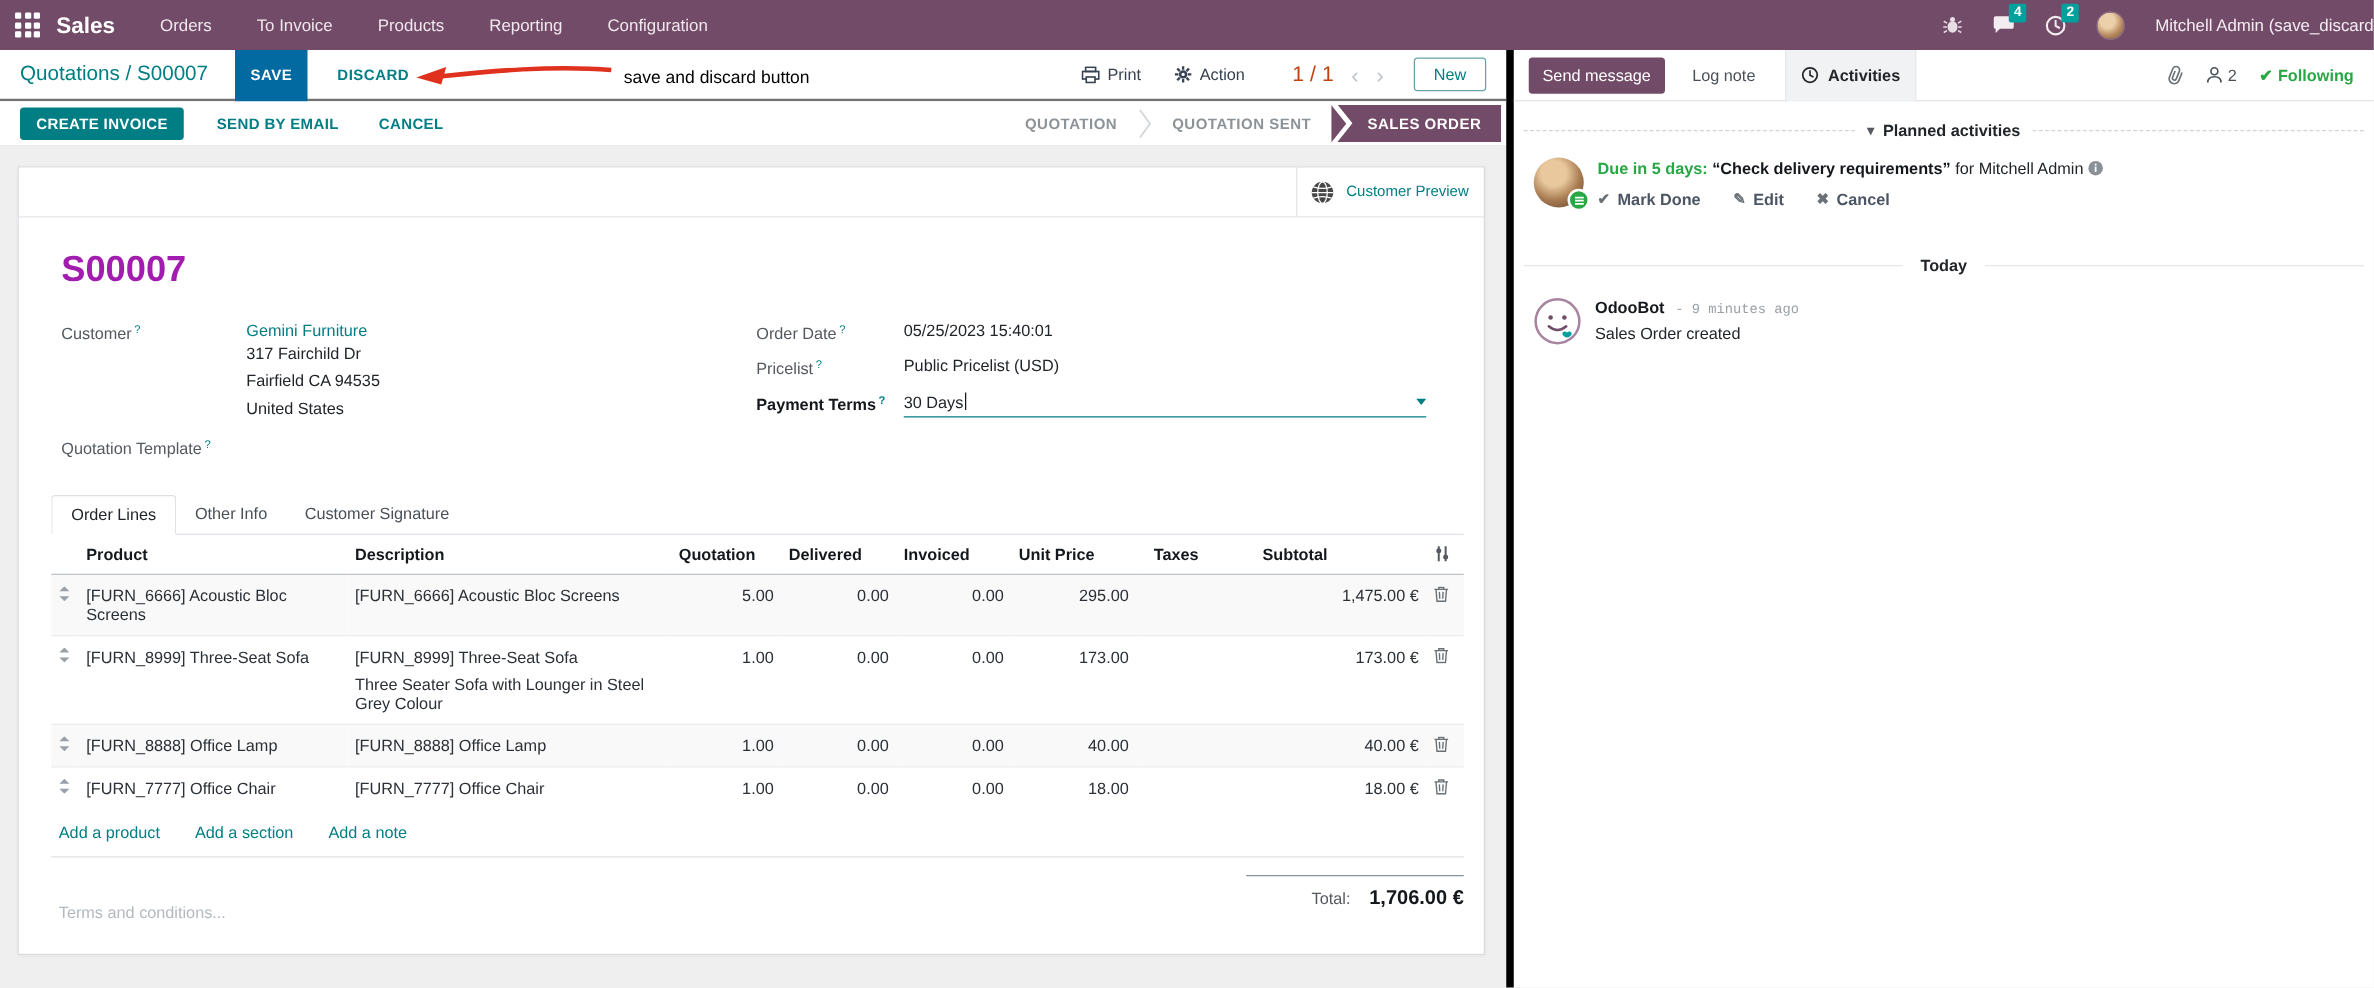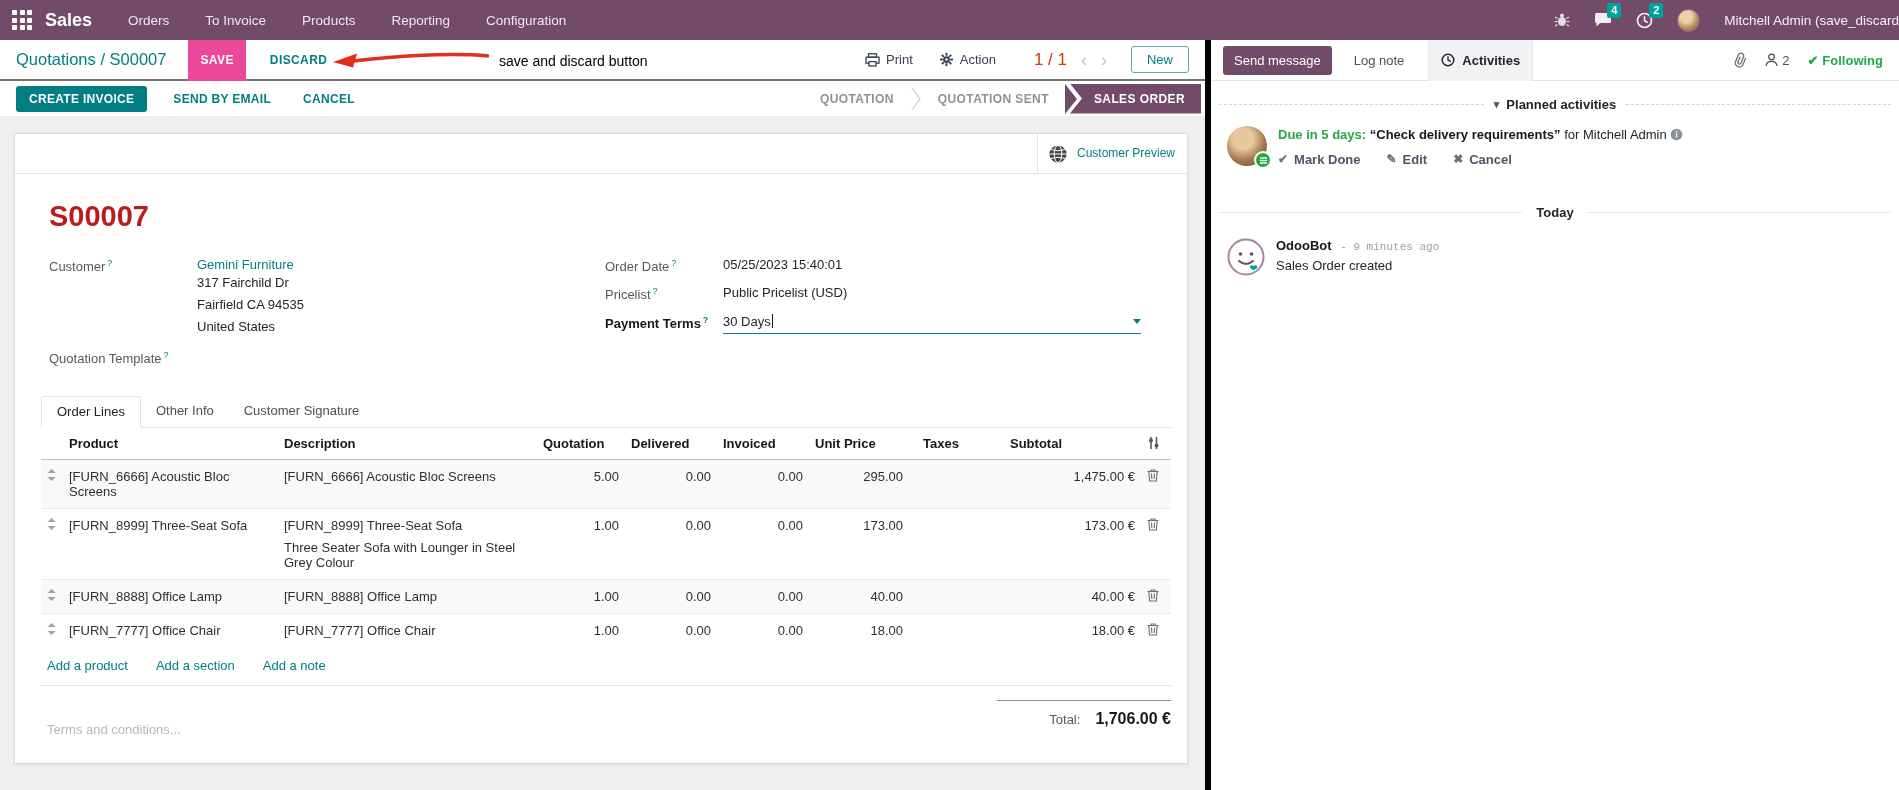--- a/index.html
+++ b/index.html
@@ -20,21 +20,21 @@
   .badge{position:absolute;top:-9px;left:13px;background:#00A09D;color:#fff;font-size:11px;
     line-height:1;padding:2px 4px;border-radius:2px;font-weight:700;}
   .avatar{width:23px;height:23px;border-radius:50%;
     background:radial-gradient(circle at 38% 32%,#ecd0a9 0 30%,#b98c62 60%,#7a5236);border:1px solid #8d6b83;}
   .username{font-size:13.5px;white-space:nowrap;color:#f6eef4;}
 
   
   .control-bar{position:absolute;top:40px;left:0;width:1205px;height:41px;background:#fff;
     border-bottom:2px solid #737373;display:flex;align-items:center;padding:0 16px;}
   .breadcrumb{color:#017E84;font-size:16.5px;cursor:pointer;}
-  .btn-save{background:#ec4899;color:#fff;font-size:12px;font-weight:700;letter-spacing:.4px;
+  .btn-save{background:#0369a1;color:#fff;font-size:12px;font-weight:700;letter-spacing:.4px;
     padding:18px 12px;border-radius:3px;margin-left:22px;border:none;cursor:pointer;}
   .btn-discard{color:#017E84;font-size:12px;font-weight:700;letter-spacing:.4px;margin-left:18px;
     background:none;border:none;cursor:pointer;}
   .annotation-arrow{position:absolute;left:333px;top:11px;}
   .annotation-text{position:absolute;left:499px;top:13px;font-size:14px;color:#000;}
   .cp-right{margin-left:auto;display:flex;align-items:center;}
   .cp-act{display:flex;align-items:center;gap:6px;font-size:13px;color:#374151;cursor:pointer;margin-left:26px;}
   .pager{font-size:17px;color:#c2410c;margin-left:38px;}
   .chev{font-size:18px;color:#bfc4ca;margin-left:14px;cursor:pointer;line-height:1;}
   .btn-new{border:1px solid #63a5a9;color:#017E84;font-size:13px;padding:5px 15px;border-radius:3px;
@@ -55,21 +55,21 @@
 
   
   .content{position:absolute;top:117px;left:0;width:1193px;bottom:0;background:#efefef;overflow:hidden;}
   .sheet{margin:16px 0 0 14px;width:1174px;min-height:622px;background:#fff;
     border:1px solid #d9dbdf;box-shadow:0 1px 3px rgba(0,0,0,.06);position:relative;}
   .sheet-top{height:40px;border-bottom:1px solid #e3e5e9;display:flex;justify-content:flex-end;}
   .preview-btn{border-left:1px solid #e3e5e9;width:150px;display:flex;align-items:center;gap:9px;
     padding:0 10px;color:#017E84;font-size:12px;line-height:1.25;cursor:pointer;}
   .sheet-body{padding:0 16px 26px 26px;}
   .inner{padding-left:8px;}
-  h1.rec{font-size:29px;font-weight:600;color:#b91c1c;margin:26px 0 24px;}
+  h1.rec{font-size:29px;font-weight:600;color:#a21caf;margin:26px 0 24px;}
   .cols{display:flex;font-size:13px;}
   .col-l{width:556px;}
   .col-r{flex:1;padding-right:30px;}
   .frow{display:flex;align-items:flex-start;margin-bottom:11px;}
   .flabel{width:148px;color:#54595f;flex:none;padding-top:1px;}
   .col-r .flabel{width:118px;}
   .help{color:#017E84;font-size:9px;vertical-align:super;margin-left:2px;}
   .a-teal{color:#017E84;cursor:pointer;}
   .addr{line-height:1.7;color:#212529;}
   .bold-label{font-weight:700;color:#14181d;}

